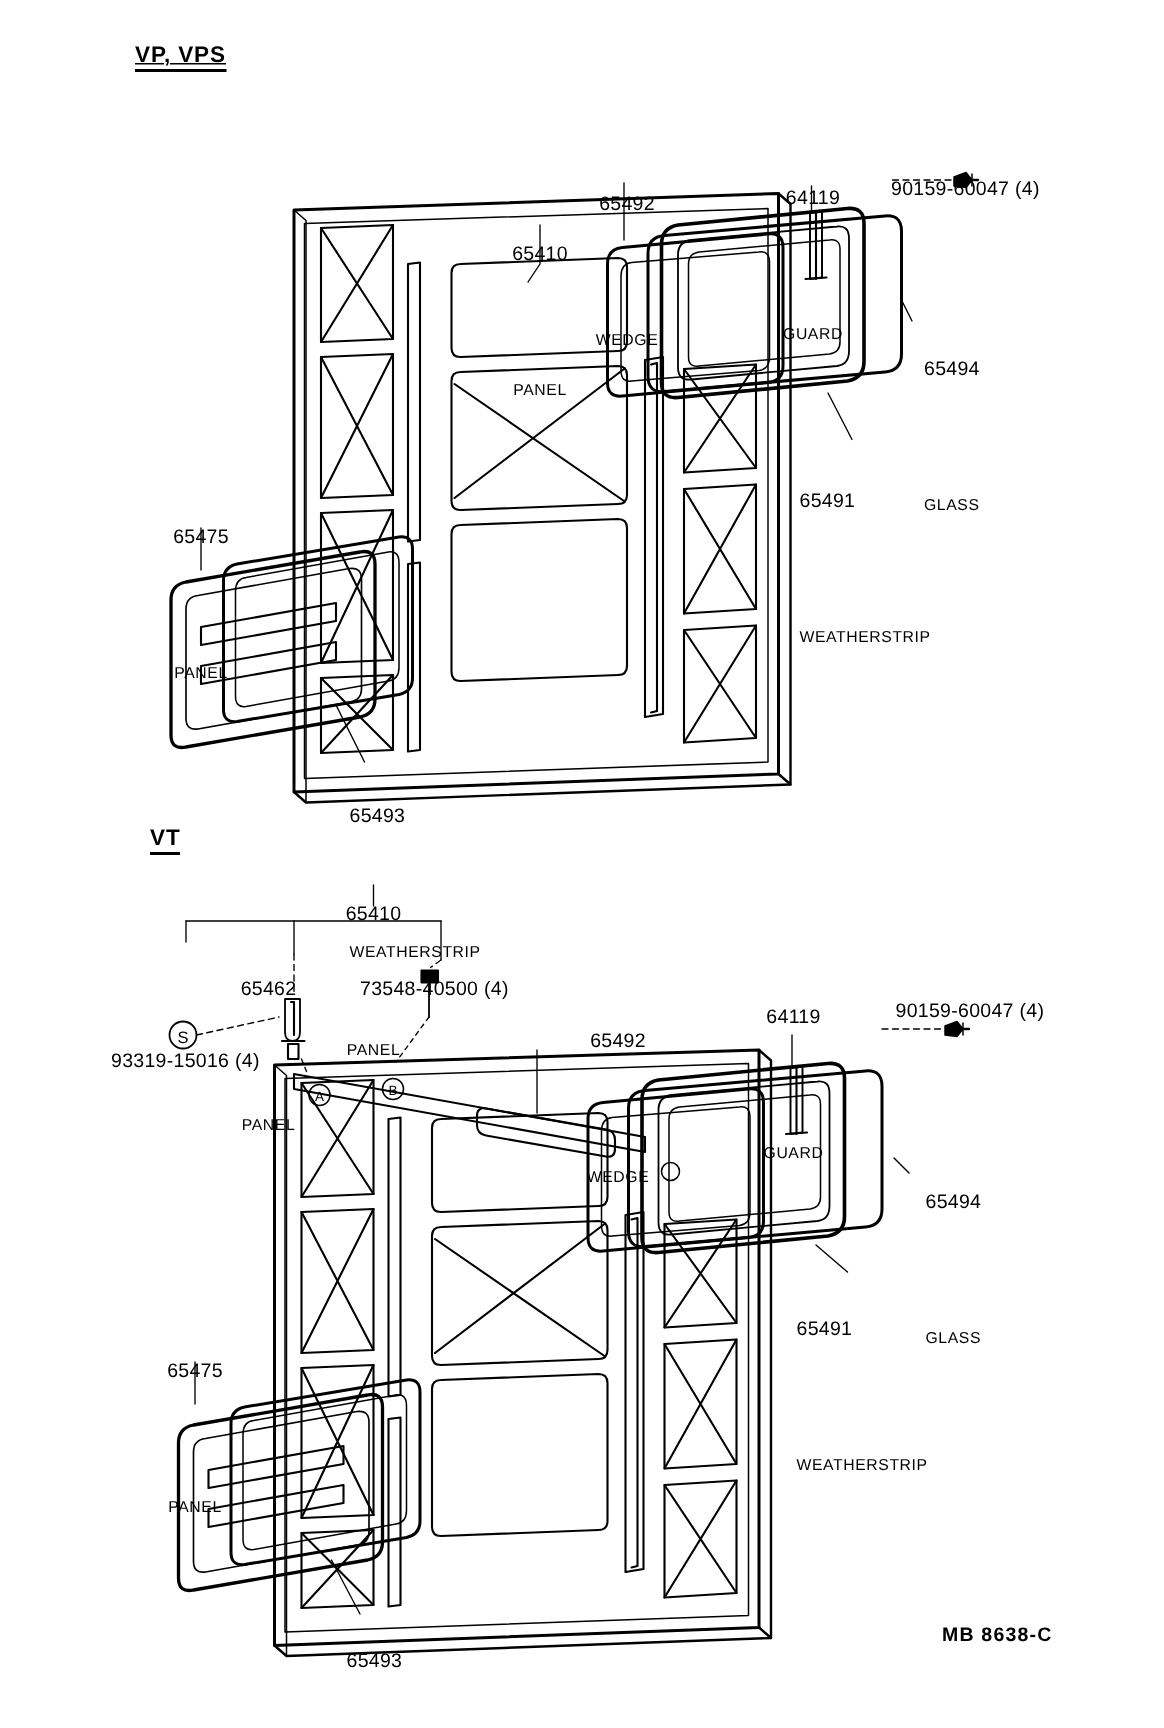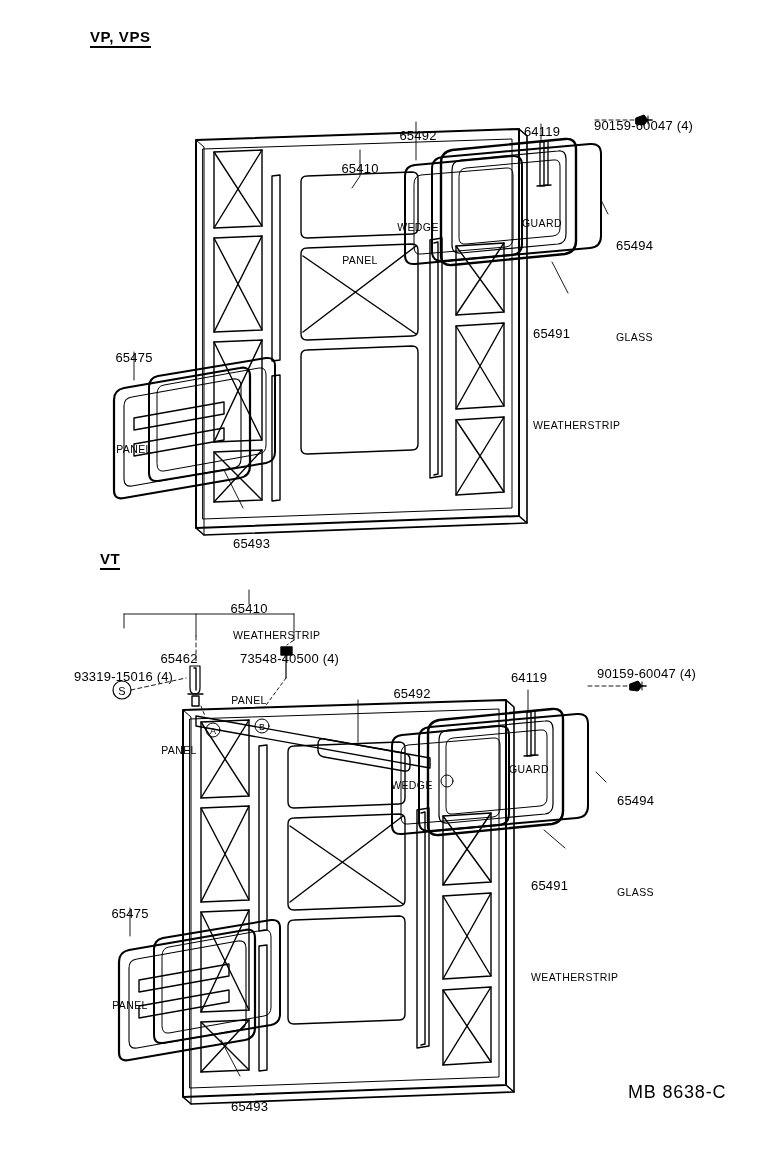--- a/index.html
+++ b/index.html
@@ -48,22 +48,23 @@
   .section-title {
     position: absolute;
     font-size: 15px;
     font-weight: bold;
     letter-spacing: 0.6px;
     padding-bottom: 1px;
     border-bottom: 2px solid #000;
   }
   .code {
     position: absolute;
-    font-size: 18px;
+    font-size: 13px;
     letter-spacing: 0.8px;
+    font-weight: bold;
   }
 </style>
 </head>
 <body>
 
 <div id="sheet">
 
   <svg class="diagram" viewBox="0 0 776 1152">
     <g fill="none" stroke="#000" stroke-width="1.4" stroke-linejoin="round" stroke-linecap="round">
 
@@ -290,21 +291,21 @@
         <path d="M139,1006 L229,990 L229,1002 L139,1018 Z"></path>
       </g>
 
     </g>
 
     <text x="122" y="695" font-family="Liberation Sans, sans-serif" font-size="11" text-anchor="middle">S</text>
     <text x="213" y="734" font-family="Liberation Sans, sans-serif" font-size="9" text-anchor="middle">A</text>
     <text x="262" y="730" font-family="Liberation Sans, sans-serif" font-size="9" text-anchor="middle">B</text>
   </svg>
 
-  <div class="section-title" style="left:90px; top:28px;">VP, VPS</div>
+  <div class="section-title" style="left:90px; top:28px;text-decoration:underline;">VP, VPS</div>
   <div class="section-title" style="left:100px; top:550px;">VT</div>
 
   <div class="lbl center" style="left:378px; top:95px; width:80px;">
     <span class="num">65492</span>
     <span class="sub">WEDGE</span>
   </div>
 
   <div class="lbl center" style="left:502px; top:91px; width:80px;">
     <span class="num">64119</span>
     <span class="sub">GUARD</span>
@@ -346,21 +347,21 @@
 
   <div class="lbl center" style="left:139px; top:618px; width:80px;">
     <span class="num">65462</span>
     <span class="sub">PANEL</span>
   </div>
 
   <div class="lbl left" style="left:240px; top:618px;">
     <span class="num">73548-40500 (4)</span>
   </div>
 
-  <div class="lbl left" style="left:74px; top:636px;text-align:center;">
+  <div class="lbl left" style="left:74px; top:666px;text-align:center;">
     <span class="num">93319-15016 (4)</span>
   </div>
 
   <div class="lbl center" style="left:372px; top:653px; width:80px;">
     <span class="num">65492</span>
     <span class="sub">WEDGE</span>
   </div>
 
   <div class="lbl center" style="left:489px; top:637px; width:80px;">
     <span class="num">64119</span>

